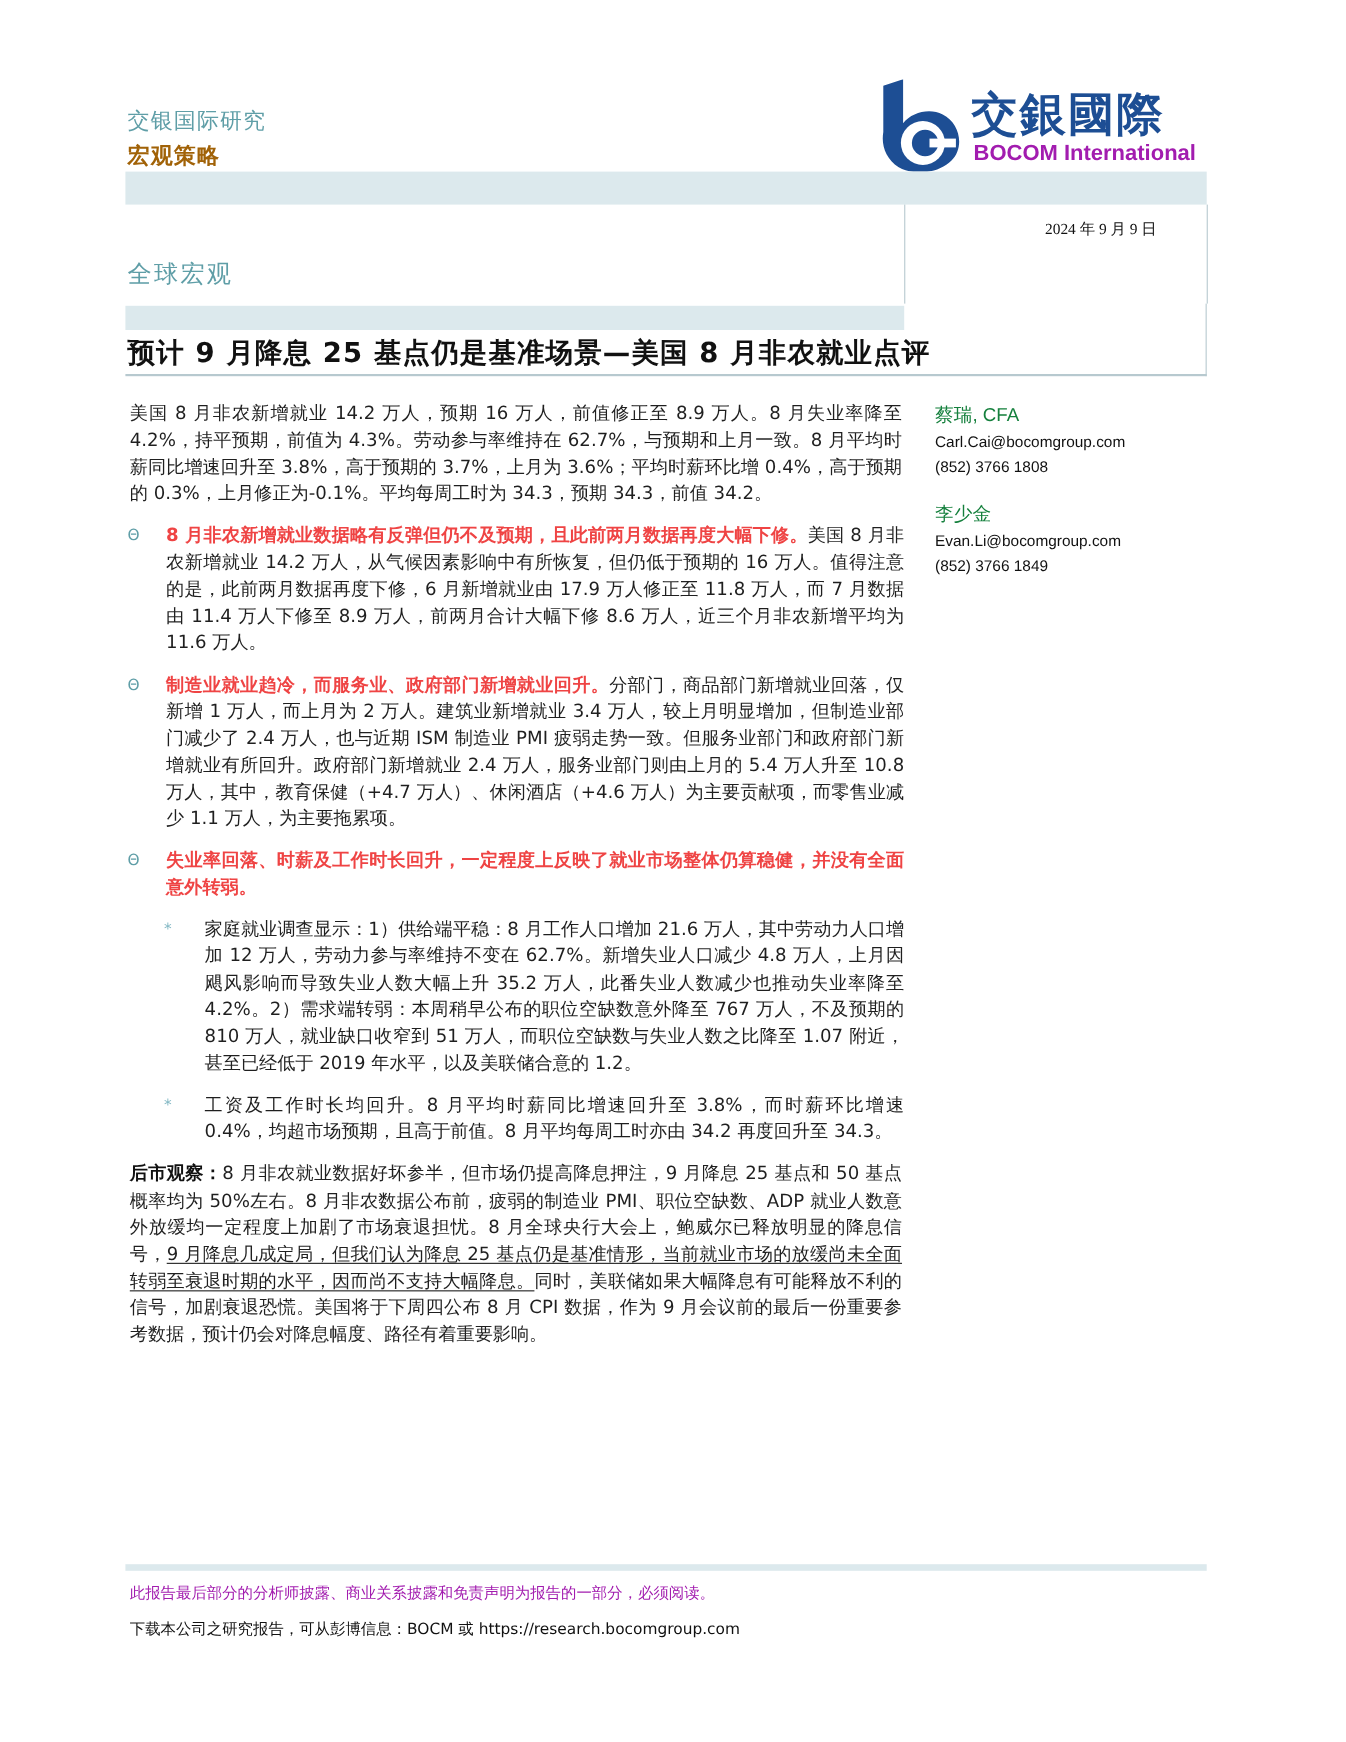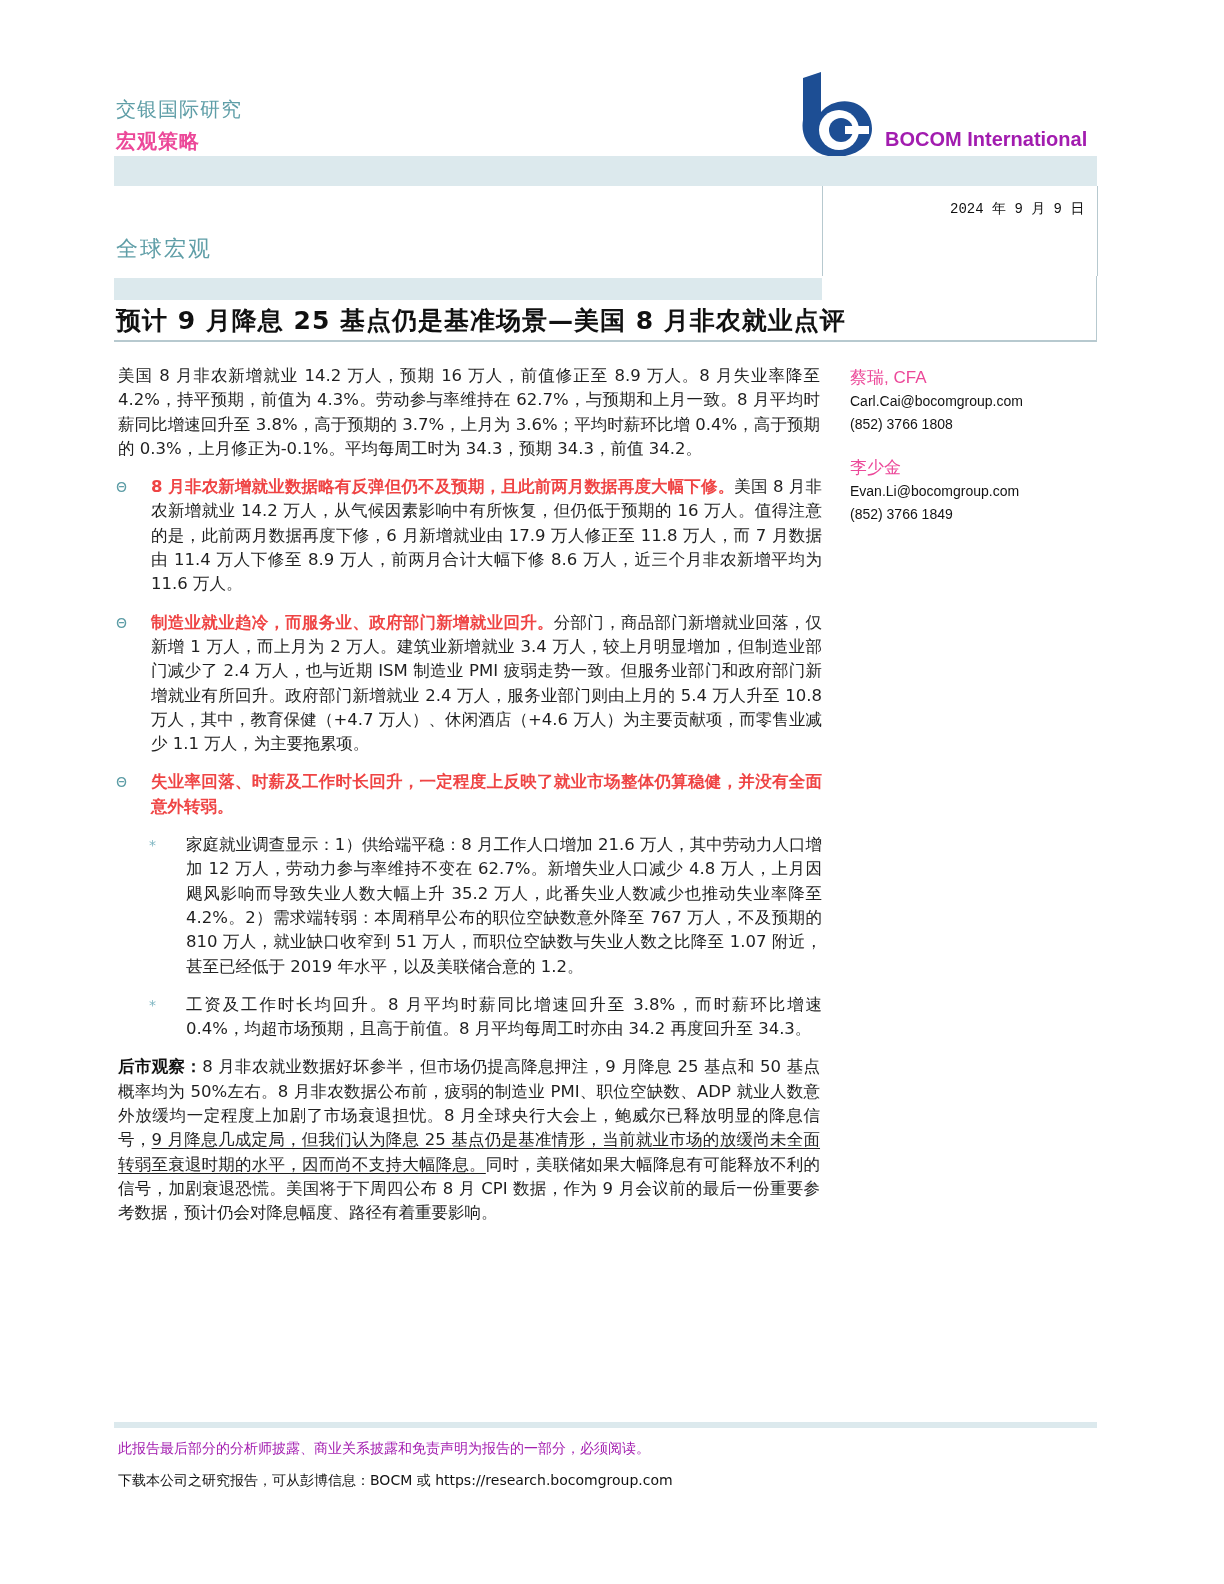--- a/index.html
+++ b/index.html
@@ -1,29 +1,29 @@
 <!DOCTYPE html>
 <html><head>
 <meta charset="utf-8">
 <style>
   html, body { margin: 0; padding: 0; background: #ffffff; }
   body { width: 1224px; height: 1584px; position: relative; overflow: hidden;
          font-family: "DejaVu Sans", "Liberation Sans", sans-serif; color: #1a1a1a; }
   .abs { position: absolute; }
 
   .brand-cn { left: 116px; top: 96px; font-size: 20px; color: #5f9ea7; letter-spacing: 1px; }
-  .brand-sub { left: 116px; top: 128px; font-size: 20px; font-weight: bold; color: #ec4899; letter-spacing: 1px; }
+  .brand-sub { left: 116px; top: 128px; font-size: 20px; font-weight: bold; color: #a16207; letter-spacing: 1px; }
 
   .logo { left: 795px; top: 72px; width: 300px; height: 86px; }
   .logo-text-cn { position: absolute; left: 88px; top: 4px; font-size: 42px; font-weight: bold; color: #1d4e94; letter-spacing: 2px; font-family: "DejaVu Serif", serif; }
   .logo-text-en { position: absolute; left: 90px; top: 56px; font-size: 20px; font-weight: bold; color: #a21caf; font-family: "Liberation Sans", sans-serif; text-align: center; }
 
   .band-top { left: 114px; top: 156px; width: 983px; height: 30px; background: #dce9ed; }
   .frame-right { left: 822px; top: 186px; width: 274px; height: 90px; border-left: 1px solid #b7c9cf; border-right: 1px solid #b7c9cf; }
-  .date { left: 950px; top: 200px; font-size: 14px; color: #111; font-family: Liberation Mono, monospace; text-align: right; }
+  .date { left: 950px; top: 200px; font-size: 14px; color: #111; font-family: Liberation Serif, serif; text-align: right; }
   .section-title { left: 116px; top: 234px; font-size: 22px; color: #5f9ea7; letter-spacing: 2px; }
   .band-mid { left: 114px; top: 278px; width: 708px; height: 22px; background: #dce9ed; }
   .report-title { left: 116px; top: 304px; font-size: 25px; font-weight: bold; color: #111; letter-spacing: 1px; }
   .title-rule { left: 114px; top: 340px; width: 983px; height: 2px; background: #b7c9cf; }
   .frame-right2 { left: 1096px; top: 276px; width: 1px; height: 66px; background: #b7c9cf; }
 
   .body-col { left: 116px; top: 362px; width: 706px; font-size: 16.5px; line-height: 24.3px; color: #1f1f1f; text-align: justify; }
   .body-col p { margin: 2px; }
   .para-intro { margin-bottom: 14px !important; }
 
@@ -32,40 +32,41 @@
   .bullet b { font-weight: bold; color: #ef4444; }
 
   .sub-bullet { position: relative; padding-left: 70px; margin-bottom: 14px; }
   .sub-bullet .mark { position: absolute; left: 33px; top: 0; color: #7fb6c2; font-size: 14px; }
 
   .outlook b { font-weight: bold; color: #111; }
   .u { text-decoration: underline; text-underline-offset: 3px; }
 
   .analysts { left: 850px; top: 366px; width: 240px; font-family: "Liberation Sans", sans-serif; }
   .analyst { margin-bottom: 20px; }
-  .analyst-name { font-size: 17px; color: #ec4899; line-height: 24px; }
+  .analyst-name { font-size: 17px; color: #15803d; line-height: 24px; }
   .analyst-line { font-size: 14px; color: #111; line-height: 23px; }
 
   .band-foot { left: 114px; top: 1422px; width: 983px; height: 6px; background: #dce9ed; }
   .foot1 { left: 118px; top: 1440px; font-size: 14px; color: #a21caf; }
   .foot2 { left: 118px; top: 1472px; font-size: 14px; color: #111; }
 </style>
 </head>
 <body>
 
 <div class="abs brand-cn">交银国际研究</div>
 <div class="abs brand-sub">宏观策略</div>
 
 <div class="abs logo">
   <svg width="80" height="84" viewBox="0 0 80 84" style="position:absolute;left:0;top:0;">
     <path d="M8 6 L26 0 L26 40 C 34 30 50 26 62 32 C 78 40 82 62 70 74 C 58 86 36 88 22 80 C 10 72 6 60 8 48 Z" fill="#1d4e94"></path>
     <circle cx="44" cy="58" r="20" fill="#ffffff"></circle>
     <circle cx="46" cy="58" r="12" fill="#1d4e94"></circle>
     <rect x="50" y="54" width="24" height="8" fill="#ffffff"></rect>
   </svg>
+  <div class="logo-text-cn">交銀國際</div>
   <div class="logo-text-en">BOCOM International</div>
 </div>
 
 <div class="abs band-top"></div>
 <div class="abs frame-right"></div>
 <div class="abs date">2024 年 9 月 9 日</div>
 <div class="abs section-title">全球宏观</div>
 <div class="abs band-mid"></div>
 <div class="abs frame-right2"></div>
 <div class="abs report-title">预计 9 月降息 25 基点仍是基准场景—美国 8 月非农就业点评</div>

